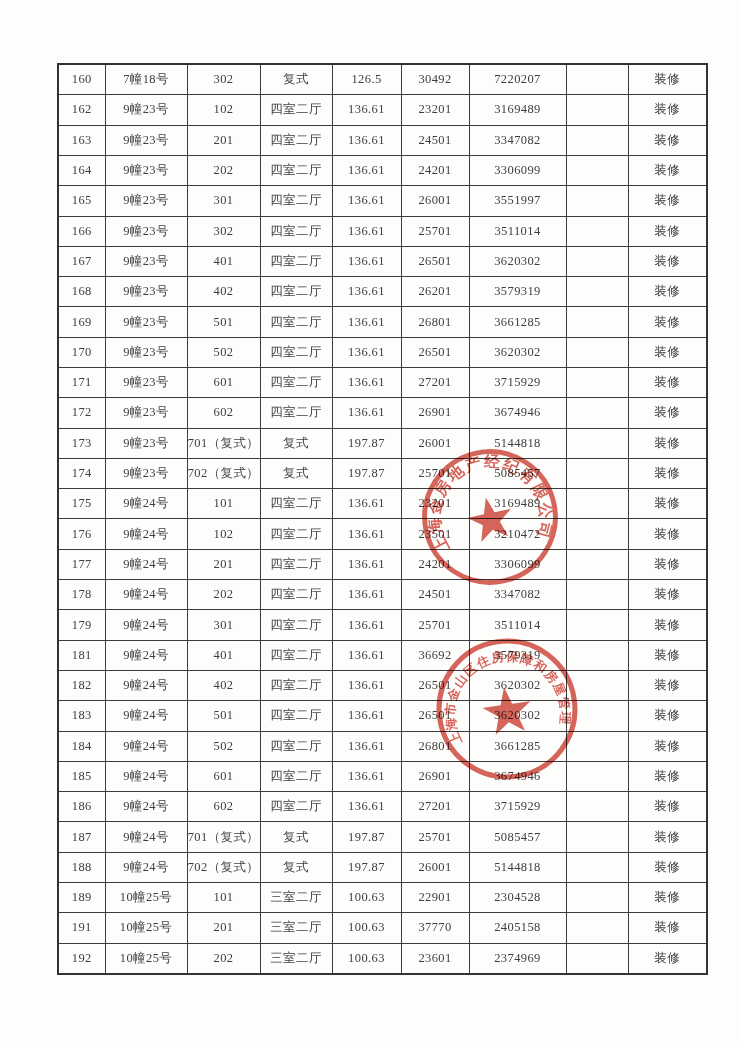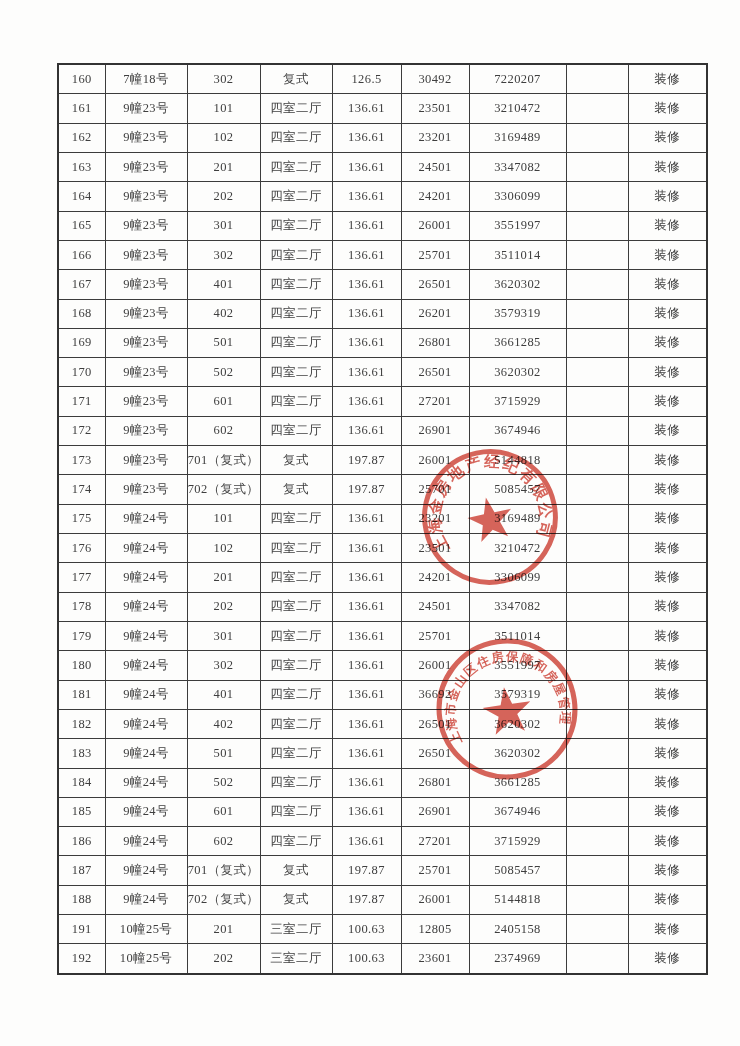--- a/index.html
+++ b/index.html
@@ -59,31 +59,20 @@
           <td class="c-building">7幢18号</td>
           <td class="c-room">302</td>
           <td class="c-layout">复式</td>
           <td class="c-area">126.5</td>
           <td class="c-unit">30492</td>
           <td class="c-total">7220207</td>
           <td class="c-blank"></td>
           <td class="c-decoration">装修</td>
         </tr>
         <tr>
-          <td class="c-seq">161</td>
-          <td class="c-building">9幢23号</td>
-          <td class="c-room">101</td>
-          <td class="c-layout">四室二厅</td>
-          <td class="c-area">136.61</td>
-          <td class="c-unit">23501</td>
-          <td class="c-total">3210472</td>
-          <td class="c-blank"></td>
-          <td class="c-decoration">装修</td>
-        </tr>
-        <tr>
           <td class="c-seq">162</td>
           <td class="c-building">9幢23号</td>
           <td class="c-room">102</td>
           <td class="c-layout">四室二厅</td>
           <td class="c-area">136.61</td>
           <td class="c-unit">23201</td>
           <td class="c-total">3169489</td>
           <td class="c-blank"></td>
           <td class="c-decoration">装修</td>
         </tr>
@@ -268,31 +257,20 @@
           <td class="c-building">9幢24号</td>
           <td class="c-room">301</td>
           <td class="c-layout">四室二厅</td>
           <td class="c-area">136.61</td>
           <td class="c-unit">25701</td>
           <td class="c-total">3511014</td>
           <td class="c-blank"></td>
           <td class="c-decoration">装修</td>
         </tr>
         <tr>
-          <td class="c-seq">180</td>
-          <td class="c-building">9幢24号</td>
-          <td class="c-room">302</td>
-          <td class="c-layout">四室二厅</td>
-          <td class="c-area">136.61</td>
-          <td class="c-unit">26001</td>
-          <td class="c-total">3551997</td>
-          <td class="c-blank"></td>
-          <td class="c-decoration">装修</td>
-        </tr>
-        <tr>
           <td class="c-seq">181</td>
           <td class="c-building">9幢24号</td>
           <td class="c-room">401</td>
           <td class="c-layout">四室二厅</td>
           <td class="c-area">136.61</td>
           <td class="c-unit">36692</td>
           <td class="c-total">3579319</td>
           <td class="c-blank"></td>
           <td class="c-decoration">装修</td>
         </tr>
@@ -367,26 +345,37 @@
           <td class="c-building">9幢24号</td>
           <td class="c-room">702（复式）</td>
           <td class="c-layout">复式</td>
           <td class="c-area">197.87</td>
           <td class="c-unit">26001</td>
           <td class="c-total">5144818</td>
           <td class="c-blank"></td>
           <td class="c-decoration">装修</td>
         </tr>
         <tr>
+          <td class="c-seq">189</td>
+          <td class="c-building">10幢25号</td>
+          <td class="c-room">101</td>
+          <td class="c-layout">三室二厅</td>
+          <td class="c-area">100.63</td>
+          <td class="c-unit">22901</td>
+          <td class="c-total">2304528</td>
+          <td class="c-blank"></td>
+          <td class="c-decoration">装修</td>
+        </tr>
+        <tr>
           <td class="c-seq">191</td>
           <td class="c-building">10幢25号</td>
           <td class="c-room">201</td>
           <td class="c-layout">三室二厅</td>
           <td class="c-area">100.63</td>
-          <td class="c-unit">12805</td>
+          <td class="c-unit">37770</td>
           <td class="c-total">2405158</td>
           <td class="c-blank"></td>
           <td class="c-decoration">装修</td>
         </tr>
         <tr>
           <td class="c-seq">192</td>
           <td class="c-building">10幢25号</td>
           <td class="c-room">202</td>
           <td class="c-layout">三室二厅</td>
           <td class="c-area">100.63</td>

